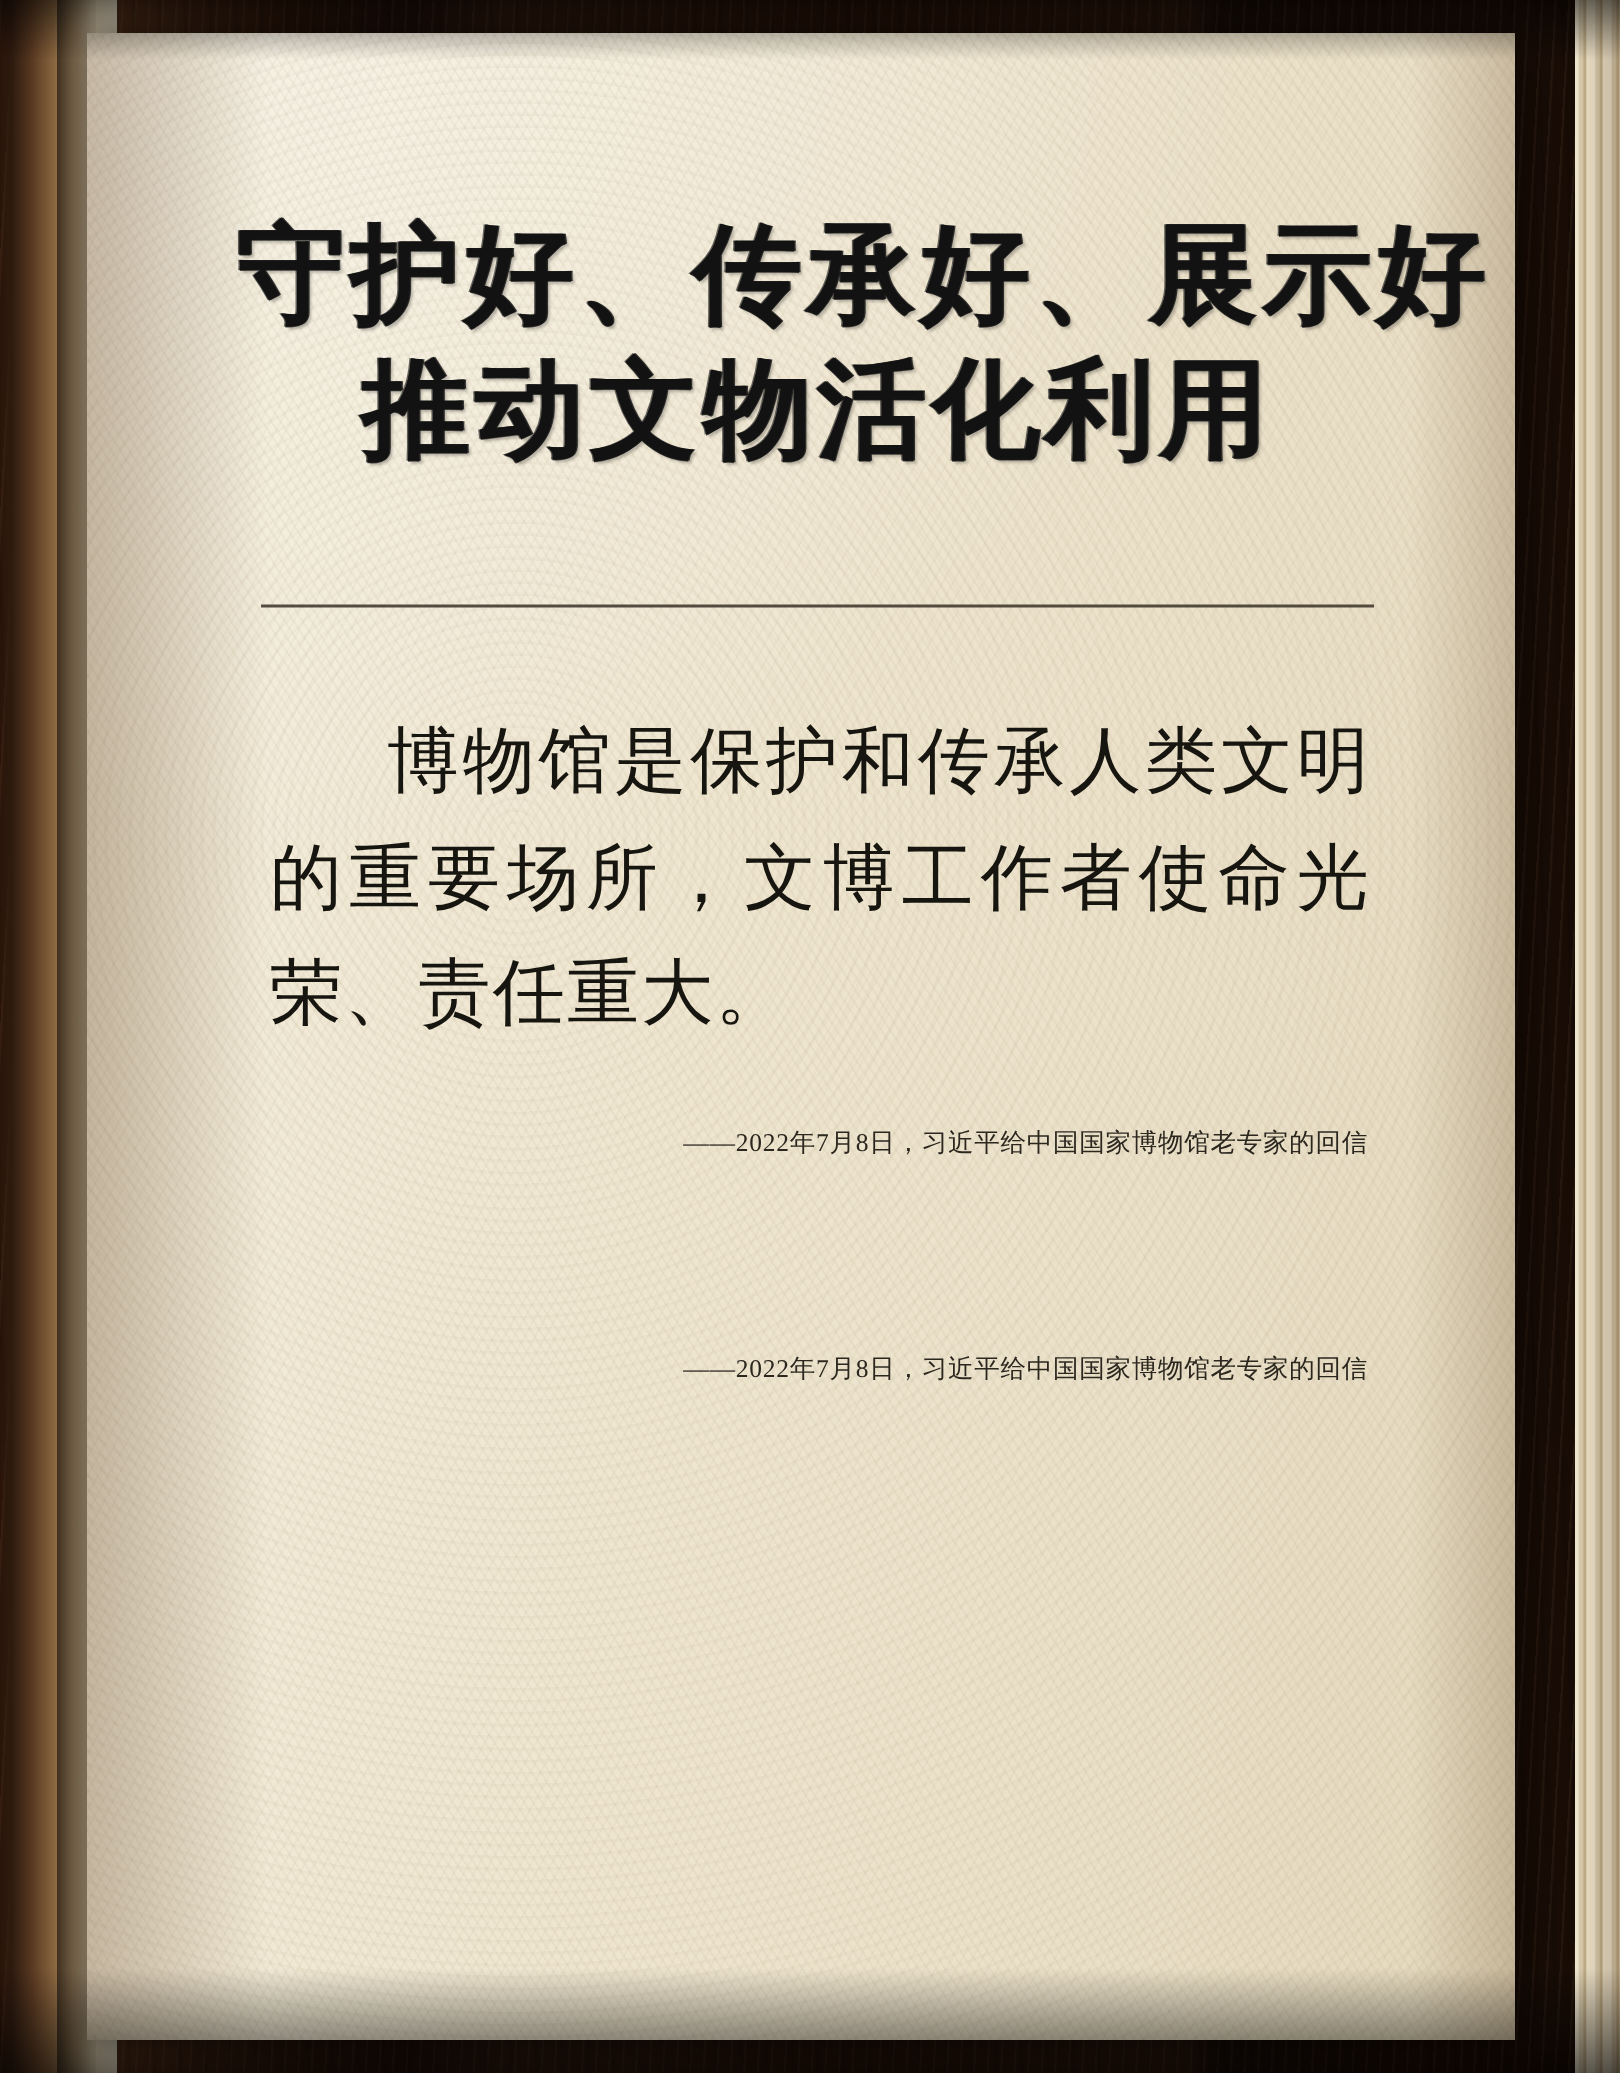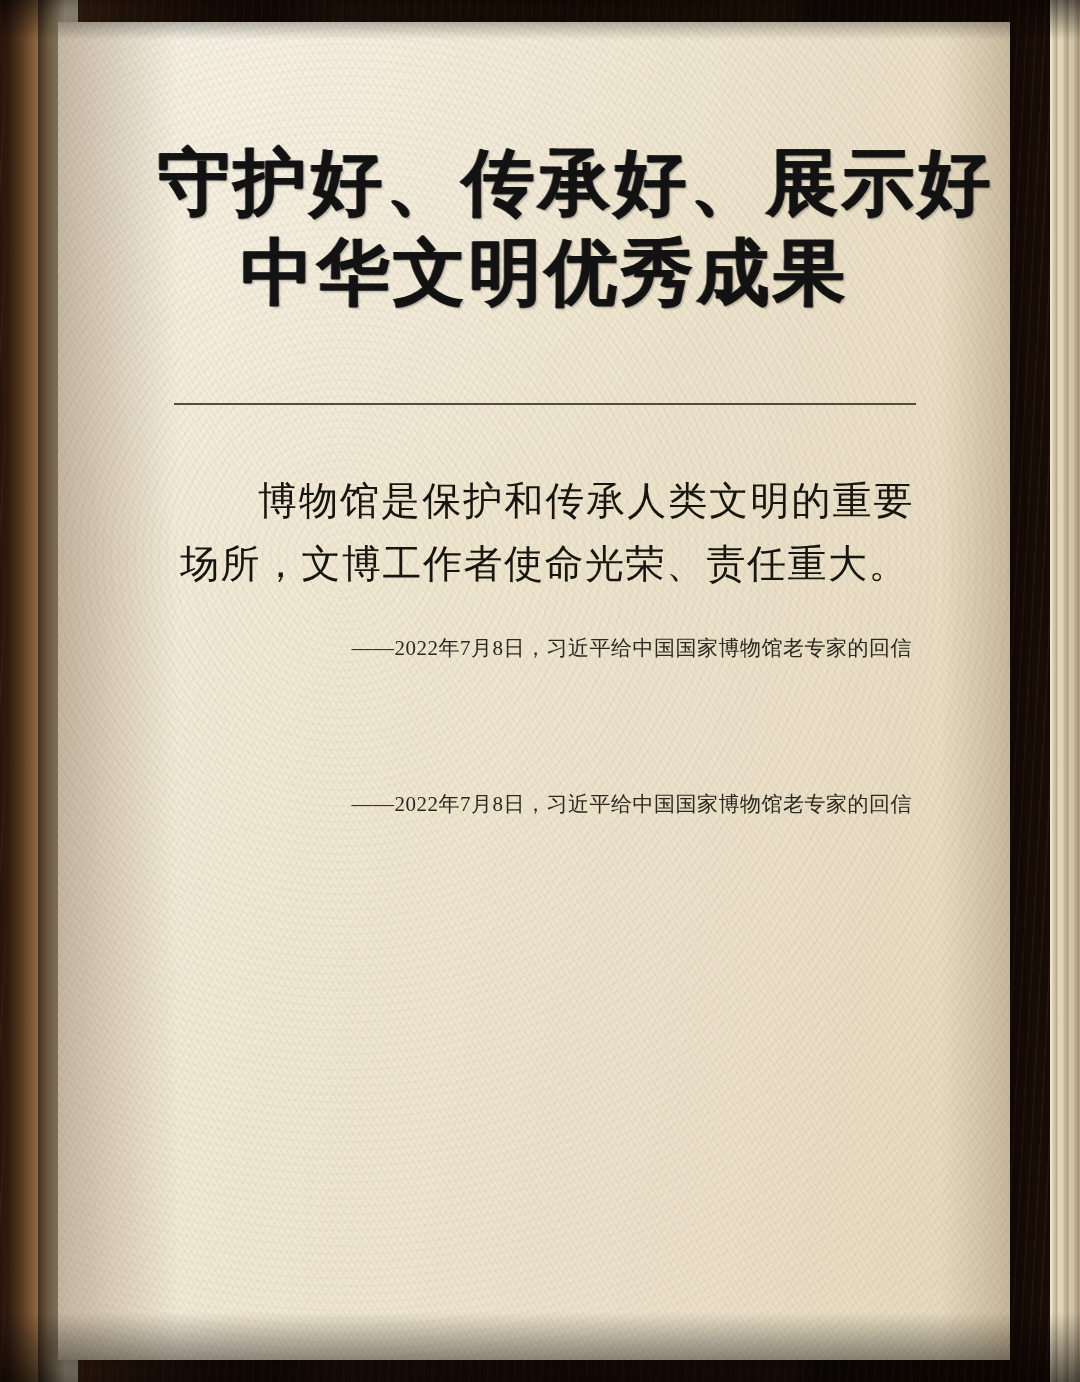--- a/index.html
+++ b/index.html
@@ -164,35 +164,35 @@
     background: #3a3027;
     opacity: 0.85;
   }
 
   .quote-block { margin-top: 64px; }
   .quote-block.second { margin-top: 104px; }
 
   .quote {
     color: #17150f;
     font-family: "Liberation Serif", "DejaVu Serif", serif;
-    font-size: 39px;
+    font-size: 48px;
     line-height: 1.62;
     letter-spacing: 1.5px;
     text-indent: 78px;
     text-align: justify;
     padding: 0 18px 0 22px;
   }
 
   .attrib {
     margin-top: 34px;
     text-align: right;
     padding-right: 20px;
     color: #2b271f;
     font-family: "Liberation Serif", "DejaVu Serif", serif;
-    font-size: 21px;
+    font-size: 17px;
     letter-spacing: 0.5px;
   }
   .quote-block.second .attrib { margin-top: 128px; }
 </style>
 </head>
 <body>
 
 <div class="poster">
   <div class="wood-grain"></div>
 
@@ -205,21 +205,21 @@
 
   <div class="page">
     <div class="page-texture"></div>
     <div class="page-left-shade"></div>
     <div class="page-right-shade"></div>
 
     <div class="content">
 
       <h1 class="title">
         <span class="line line1">守护好、传承好、展示好</span>
-        <span class="line line2">中华文明优秀成果</span>
+        <span class="line line2">推动文物活化利用</span>
       </h1>
 
       <div class="rule"></div>
 
       <div class="quote-block first">
         <p class="quote">博物馆是保护和传承人类文明的重要场所，文博工作者使命光荣、责任重大。</p>
         <p class="attrib">——2022年7月8日，习近平给中国国家博物馆老专家的回信</p>
       </div>
 
       <div class="quote-block second">

